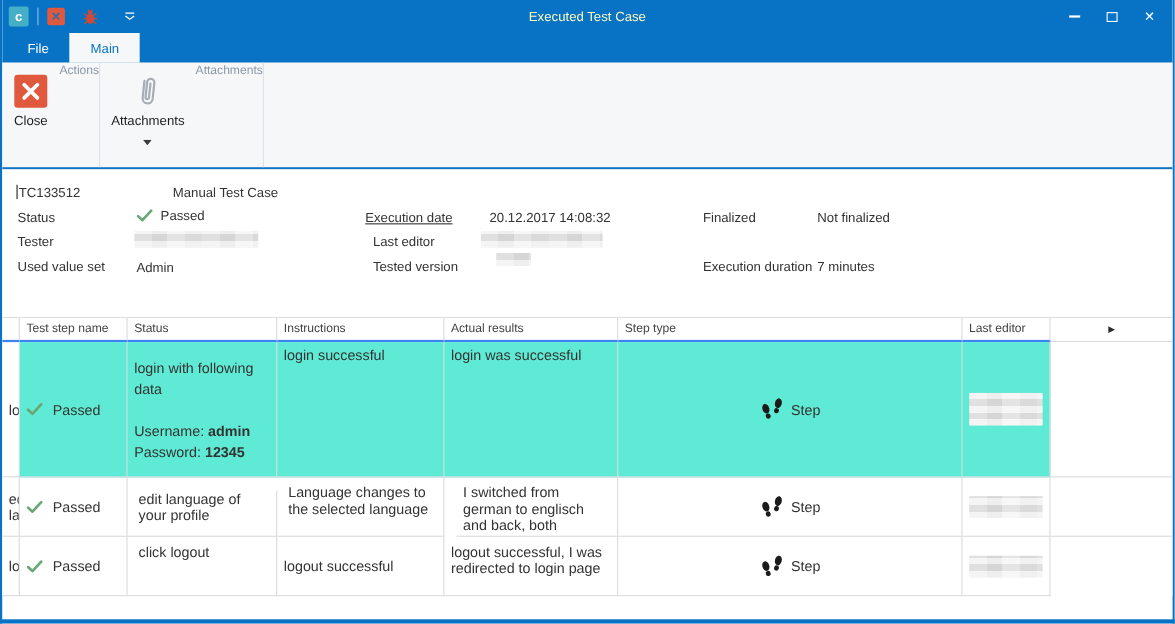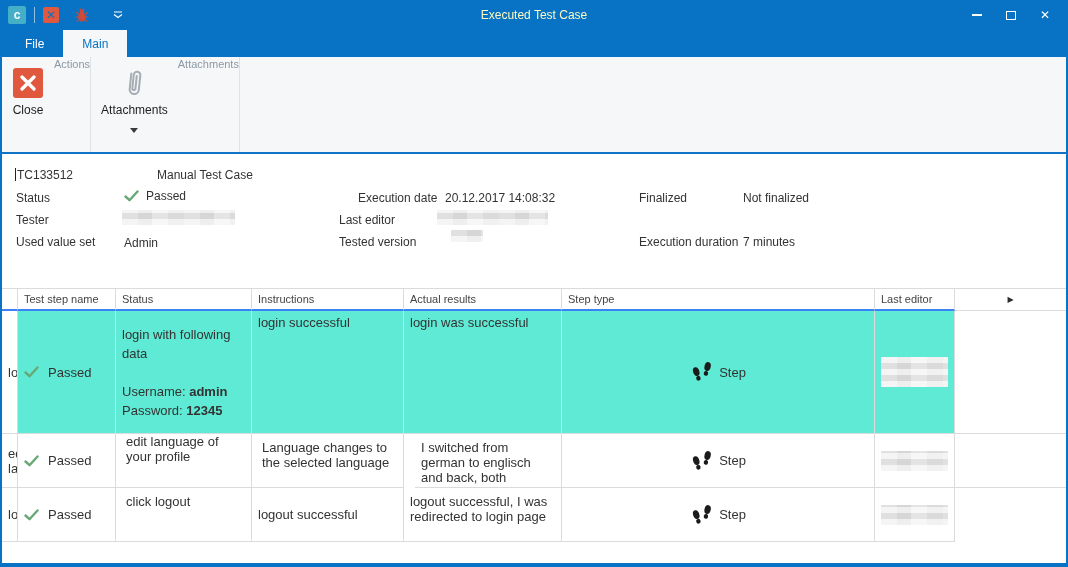--- a/index.html
+++ b/index.html
@@ -163,21 +163,21 @@
       <svg width="15" height="12" viewBox="0 0 15 12">
           <path d="M1.5 6.5 L5.5 10.2 L13.5 1.5" stroke="#68a877" stroke-width="2.4" fill="none" stroke-linecap="round" stroke-linejoin="round"></path>
         </svg>
       <span>Passed</span>
     </span>
     <span class="fld" style="left:14px; top:59px;">Tester</span>
     <span class="redacted" style="left:120px; top:56px; width:113px; height:15px;"></span>
     <span class="fld" style="left:14px; top:81px;">Used value set</span>
     <span class="fld" style="left:122px; top:82px;">Admin</span>
 
-    <span class="fld" style="left:356px; top:37px;">Execution date</span>
+    <span class="fld" style="left:330px; top:37px;text-decoration:underline;">Execution date</span>
     <span class="fld" style="left:443px; top:37px;">20.12.2017 14:08:32</span>
     <span class="fld" style="left:337px; top:59px;">Last editor</span>
     <span class="redacted" style="left:435px; top:56px; width:111px; height:15px;"></span>
     <span class="fld" style="left:337px; top:81px;">Tested version</span>
     <span class="redacted" style="left:449px; top:76px; width:32px; height:12px;"></span>
 
     <span class="fld" style="left:637px; top:37px;">Finalized</span>
     <span class="fld" style="left:741px; top:37px;">Not finalized</span>
     <span class="fld" style="left:637px; top:81px;">Execution duration</span>
     <span class="fld" style="left:741px; top:81px;">7 minutes</span>
@@ -231,21 +231,21 @@
       </div>
 
     <div class="gc ind"></div>
     <div class="gc vcenter">edit language</div>
     <div class="gc status-cell">
       <svg width="15" height="12" viewBox="0 0 15 12">
           <path d="M1.5 6.5 L5.5 10.2 L13.5 1.5" stroke="#68a877" stroke-width="2.4" fill="none" stroke-linecap="round" stroke-linejoin="round"></path>
         </svg>
       <span>Passed</span>
     </div>
-    <div class="gc" style="padding-top:0; padding-left:10px;">edit language of your profile</div>
+    <div class="gc" style="padding-top:0; padding-left:10px;margin-top:12px;">edit language of your profile</div>
     <div class="gc" style="padding-top:6px; padding-left:10px;">Language changes to the selected language</div>
     <div class="gc" style="padding-top:6px;margin-left:11px;">I switched from german to englisch and back, both changes have been applied as expected</div>
     <div class="gc steptype-cell">
       <svg width="24" height="22" viewBox="0 0 24 22">
         <g fill="#1b1b1b">
           <g transform="rotate(-18 7 13)">
               <ellipse cx="7" cy="10.5" rx="3.1" ry="4.5"></ellipse>
               <ellipse cx="7" cy="17.5" rx="2.2" ry="2.4"></ellipse>
             </g>
           <g transform="rotate(14 17 8)">

